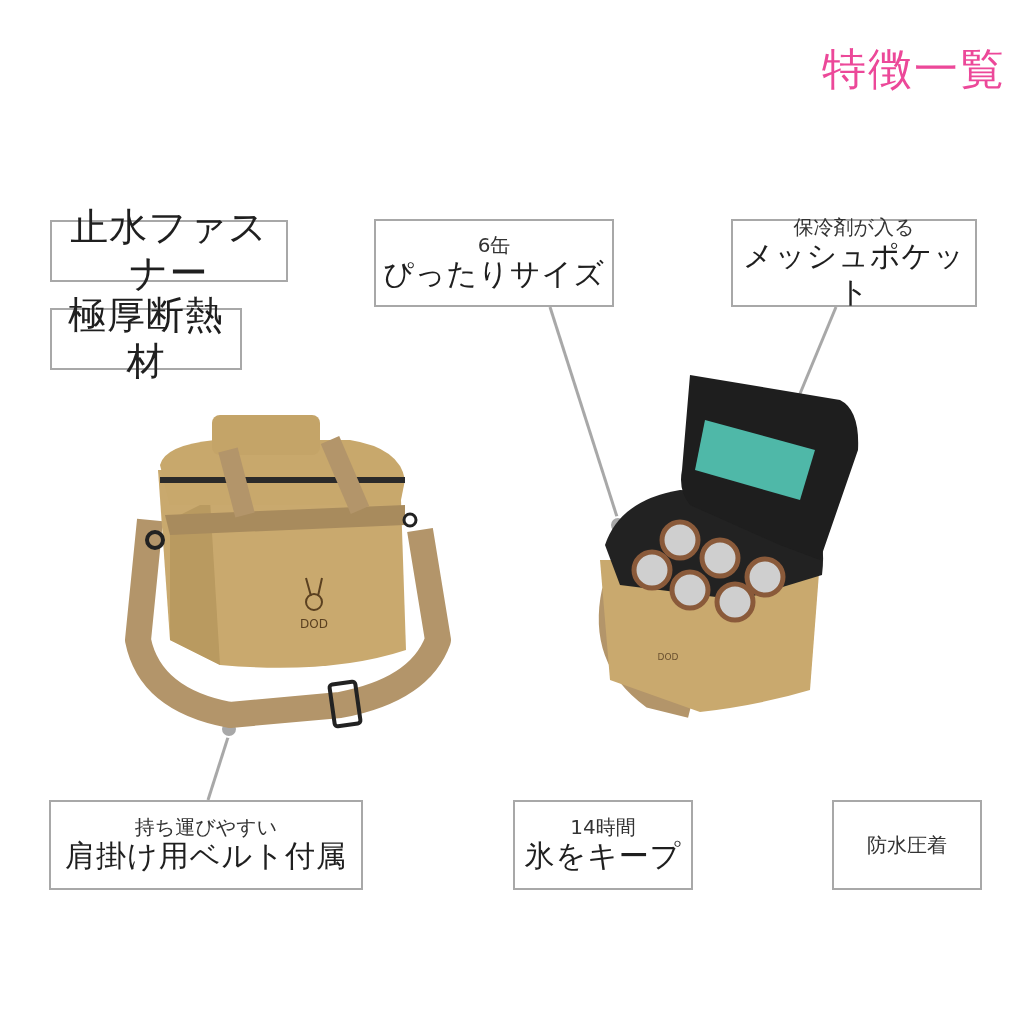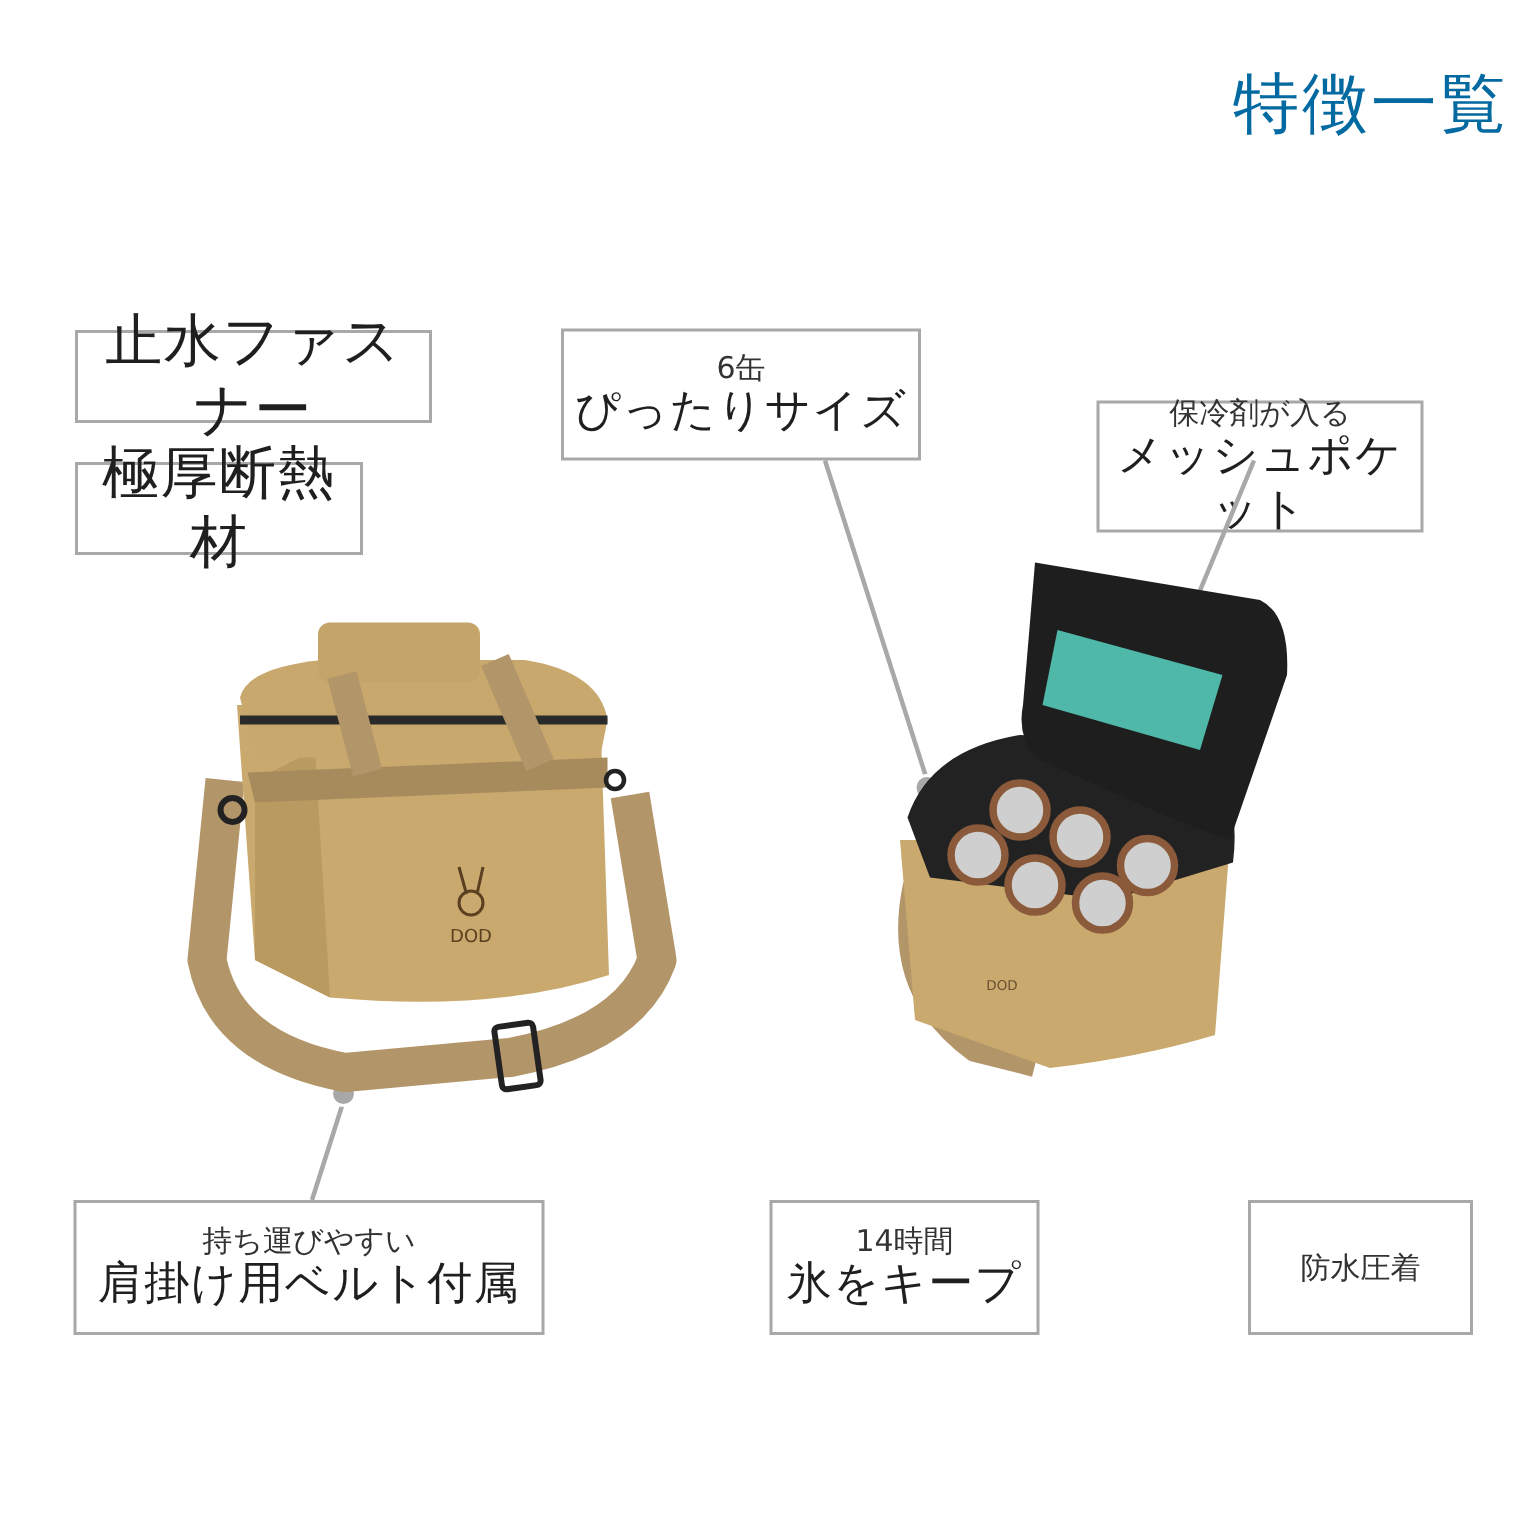--- a/index.html
+++ b/index.html
@@ -1,18 +1,18 @@
 <!DOCTYPE html>
 <html><head>
 <meta charset="utf-8">
 <style>
   html, body { margin: 0; padding: 0; background: #ffffff; }
   body { width: 1024px; height: 1024px; position: relative; overflow: hidden;
          font-family: "DejaVu Sans", "Liberation Sans", sans-serif; color: #222; }
-  .title { position: absolute; right: 18px; top: 40px; font-size: 44px; color: #0369a1;
+  .title { position: absolute; right: 18px; top: 40px; font-size: 44px; color: #ec4899;
            letter-spacing: 2px; }
   .box { position: absolute; border: 2px solid #a8a8a8; background: #fff; box-sizing: border-box;
          display: flex; flex-direction: column; align-items: center; justify-content: center;
          text-align: center; }
   .box .sub { font-size: 20px; color: #333; line-height: 1.1; }
   .box .main { font-size: 30px; color: #1f1f1f; line-height: 1.2; letter-spacing: 1px; }
   .box.single .main { font-size: 38px; }
   svg.overlay { position: absolute; left: 0; top: 0; }
 </style>
 </head>
@@ -23,21 +23,21 @@
 <div class="box single" style="left:50px;top:220px;width:238px;height:62px;">
   <div class="main">止水ファスナー</div>
 </div>
 <div class="box single" style="left:50px;top:308px;width:192px;height:62px;">
   <div class="main">極厚断熱材</div>
 </div>
 <div class="box" style="left:374px;top:219px;width:240px;height:88px;">
   <div class="sub">6缶</div>
   <div class="main">ぴったりサイズ</div>
 </div>
-<div class="box" style="left:731px;top:219px;width:218px;height:88px;margin-top:48px;">
+<div class="box" style="left:731px;top:219px;width:246px;height:88px;">
   <div class="sub">保冷剤が入る</div>
   <div class="main">メッシュポケット</div>
 </div>
 <div class="box" style="left:49px;top:800px;width:314px;height:90px;justify-content:center;">
   <div class="sub">持ち運びやすい</div>
   <div class="main">肩掛け用ベルト付属</div>
 </div>
 <div class="box" style="left:513px;top:800px;width:180px;height:90px;">
   <div class="sub">14時間</div>
   <div class="main">氷をキープ</div>

